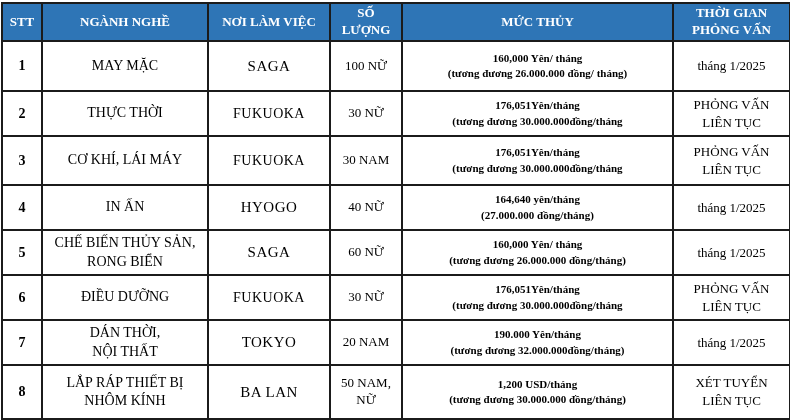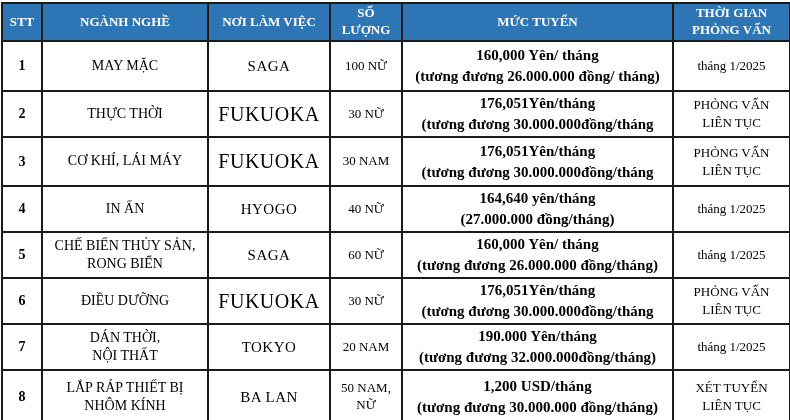--- a/index.html
+++ b/index.html
@@ -33,23 +33,23 @@
     line-height: 1.3;
     height: 34px;
   }
   tbody tr { height: 45px; }
   tbody tr.h50 { height: 50px; }
   tbody tr.h49 { height: 49px; }
   tbody tr.h54 { height: 54px; }
   td.stt   { font-weight: bold; font-size: 14px; }
   td.job   { font-weight: normal; font-size: 14px; line-height: 1.3; }
   td.place { font-weight: normal; font-size: 15px; letter-spacing: 0.5px; }
-  td.place.place-lg { font-size: 20px; }
+  td.place.place-lg { font-size: 14px; }
   td.qty   { font-size: 13px; line-height: 1.3; }
-  td.salary{ font-weight: bold; font-size: 15px; line-height: 1.4; }
+  td.salary{ font-weight: bold; font-size: 11px; line-height: 1.4; }
   td.time  { font-size: 13px; line-height: 1.35; }
 </style>
 </head>
 <body>
 
 <div class="wrap">
   <table class="jobs">
     <colgroup>
       <col style="width:40px">
       <col style="width:166px">
@@ -58,21 +58,21 @@
       <col style="width:271px">
       <col style="width:117px">
     </colgroup>
     <thead>
       <tr>
         <th>STT</th>
         <th>NGÀNH NGHỀ</th>
         <th>NƠI LÀM VIỆC</th>
         <th>SỐ
 LƯỢNG</th>
-        <th>MỨC TUYỂN</th>
+        <th>MỨC THỦY</th>
         <th>THỜI GIAN
 PHỎNG VẤN</th>
       </tr>
     </thead>
     <tbody>
       <tr class="h50">
         <td class="stt">1</td>
         <td class="job">MAY MẶC</td>
         <td class="place">SAGA</td>
         <td class="qty">100 NỮ</td>

